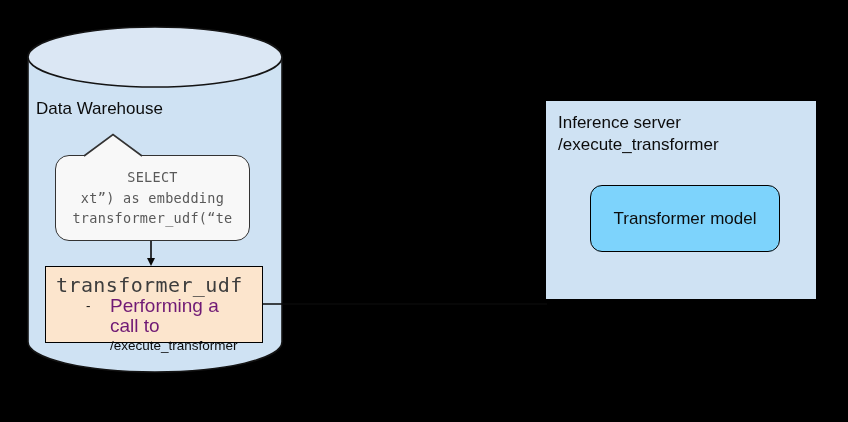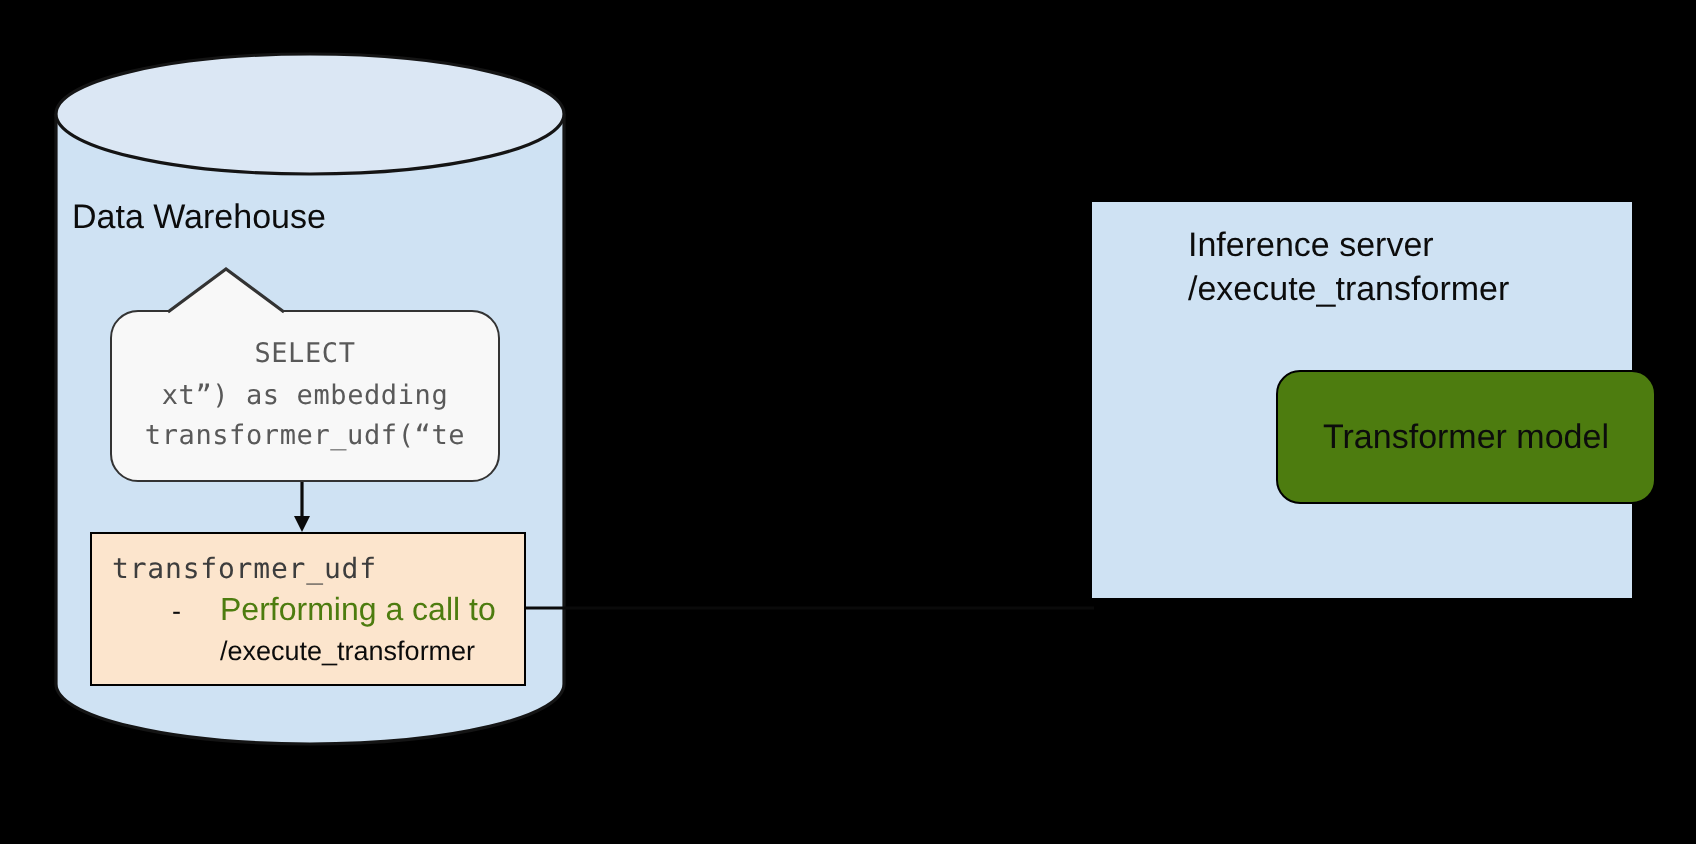--- a/index.html
+++ b/index.html
@@ -26,41 +26,41 @@
   }
   .callout-pointer{position:absolute;left:78px;top:130px;z-index:3;}
   
   .udf-box{
     position:absolute;left:45px;top:266px;width:218px;height:77px;
     box-sizing:border-box;background:#fce5cd;border:1.6px solid #000;z-index:2;
     padding:9px 10px 0 10px;
   }
   .udf-title{
     font-family:"DejaVu Sans Mono","Liberation Mono",monospace;
-    font-size:14px;letter-spacing:.4px;color:#3d3d3d;line-height:18px;
+    font-size:20px;letter-spacing:.4px;color:#3d3d3d;line-height:18px;
   }
   .udf-bullet{
     display:grid;grid-template-columns:24px 1fr;margin-left:30px;margin-top:2px;
   }
   .udf-dash{font-size:13.5px;color:#0c0c0c;line-height:20px;}
-  .udf-text{font-size:16px;color:#4d7c0f;line-height:20px;}
+  .udf-text{font-size:19px;color:#701a75;line-height:20px;}
   .udf-text-2{grid-column:2;font-size:13.5px;color:#0c0c0c;line-height:20px;}
   
   .server-box{
     position:absolute;left:545px;top:100px;width:272px;height:200px;
     box-sizing:border-box;background:#cfe2f3;border:1.6px solid #000;z-index:2;
     padding:11px 12px;
   }
-  .server-title{font-size:17px;line-height:22px;color:#0c0c0c;margin-left:36px;}
+  .server-title{font-size:17px;line-height:22px;color:#0c0c0c;}
   .model-box{
     position:absolute;left:590px;top:185px;width:190px;height:67px;
-    box-sizing:border-box;background:#4d7c0f;border:1.6px solid #000;
+    box-sizing:border-box;background:#7dd3fc;border:1.6px solid #000;
     border-radius:12px;z-index:3;
     display:flex;align-items:center;justify-content:center;
-    font-size:17px;color:#0c0c0c;margin-left:48px;
+    font-size:17px;color:#0c0c0c;
   }
 </style>
 </head>
 <body>
 
 <div class="canvas">
 
   <svg class="layer" width="848" height="422" viewBox="0 0 848 422">
 
     <path d="M28,57 L28,342 A127,30 0 0 0 282,342 L282,57" fill="#cfe2f3" stroke="#141414" stroke-width="1.6"></path>

